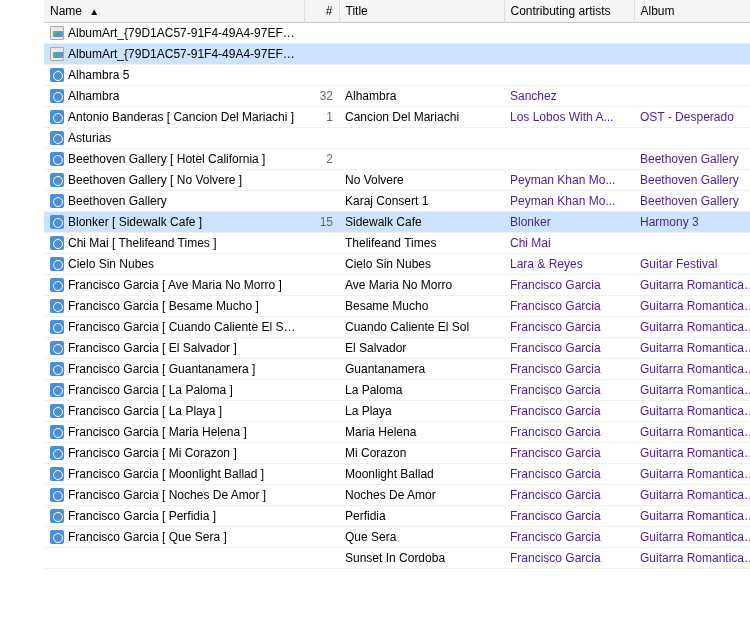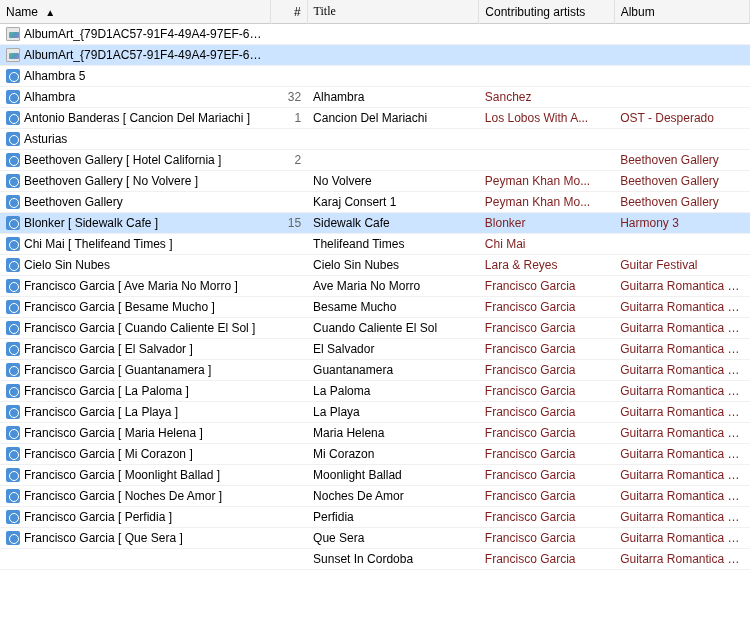--- a/index.html
+++ b/index.html
@@ -8,20 +8,21 @@
       font-size: 12px;
       background: #fff;
       color: #000;
       overflow: hidden;
     }
     .table-container {
       width: 750px;
       height: 635px;
       overflow-y: auto;
       overflow-x: hidden;
+      padding-left: 44px;
     }
     table {
       width: 100%;
       border-collapse: collapse;
       table-layout: fixed;
     }
     thead {
       position: sticky;
       top: 0;
       background: #fff;
@@ -43,21 +44,20 @@
     }
     th:first-child {
       width: 260px;
     }
     th:nth-child(2) {
       width: 35px;
       text-align: right;
     }
     th:nth-child(3) {
       width: 165px;
-      font-family: Liberation Serif, serif;
     }
     th:nth-child(4) {
       width: 130px;
     }
     th:nth-child(5) {
       width: 130px;
       margin-left: 42px;
     }
     .sort-arrow {
       display: inline-block;
@@ -75,21 +75,21 @@
       white-space: nowrap;
       overflow: hidden;
       text-overflow: ellipsis;
       vertical-align: middle;
     }
     td:nth-child(2) {
       text-align: right;
       color: #666;
     }
     td:nth-child(4), td:nth-child(5) {
-      color: #7f1d1d;
+      color: #4c1d95;
     }
     .name-cell {
       display: flex;
       align-items: center;
     }
     .name-text {
       overflow: hidden;
       text-overflow: ellipsis;
     }
     

